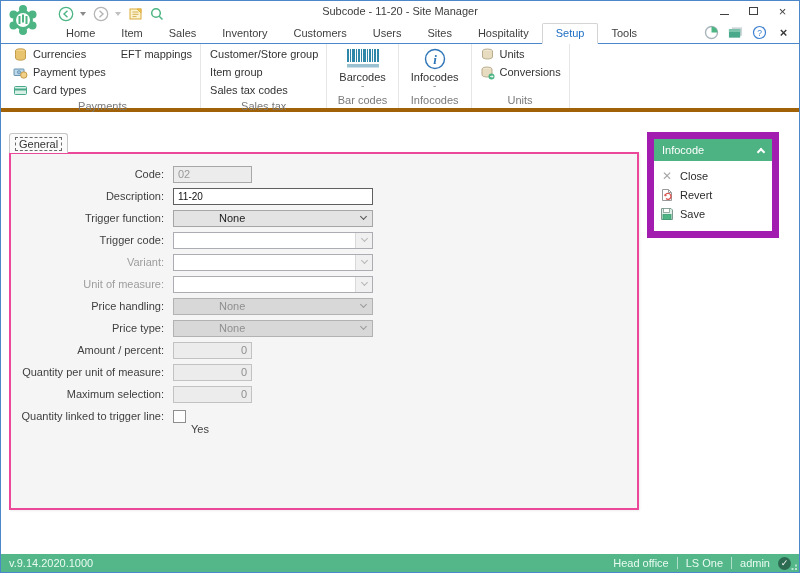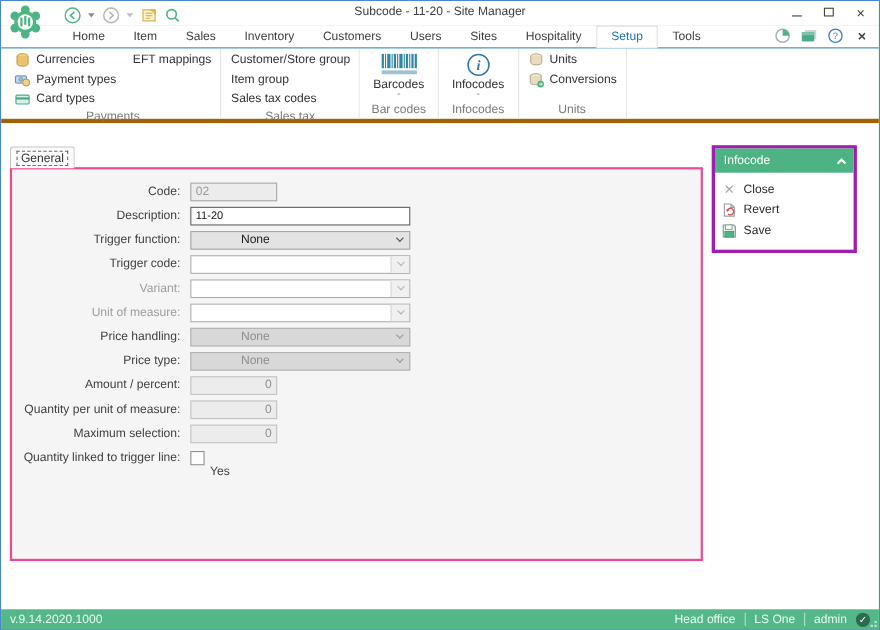--- a/index.html
+++ b/index.html
@@ -1,19 +1,19 @@
 <!DOCTYPE html>
 <html><head>
 <meta charset="utf-8">
 <style>
   * { margin:0; padding:0; box-sizing:border-box; }
   html,body { background:#cfcfcf; }
   body { font-family:"Liberation Sans", sans-serif; font-size:11px; color:#333; }
   .window {
-    position:relative; width:800px; height:573px; background:#86efac;
+    position:relative; width:800px; height:573px; background:#bef264;
     border:1px solid #4b87c9; overflow:hidden;
   }
   
   .titlebar { position:relative; height:22px; background:#fff; }
   .logo { position:absolute; left:6px; top:3px; width:32px; height:32px; z-index:6; }
   .qat { position:absolute; left:56px; top:4px; display:flex; align-items:center; gap:4px; }
   .qat-btn { display:flex; align-items:center; justify-content:center; width:17px; height:17px; cursor:default; }
   .caret-down { width:0; height:0; border-left:3px solid transparent; border-right:3px solid transparent; border-top:4px solid #8a8a8a; margin:0 2px; }
   .title-text { position:absolute; left:0; right:0; top:4px; text-align:center; color:#3c3c3c; }
   .win-controls { position:absolute; right:2px; top:0; display:flex; }
@@ -58,21 +58,21 @@
   .combo.sel-disabled { background:#d8d8d8; border-color:#b2b2b2; }
   .combo.sel-disabled .cval { color:#8f8f8f; }
   .combo.editable { background:#fff; border-color:#abadb3; }
   .combo.editable .cbtn { background:#f0f0f0; border-left:1px solid #d9d9d9; }
   .chev { width:5px; height:5px; border-right:1px solid #555; border-bottom:1px solid #555; transform:rotate(45deg); margin-top:-3px; }
   .chev.lite { border-color:#b5b5b5; }
   .chev.mid { border-color:#9a9a9a; }
   .checkbox { width:13px; height:13px; border:1px solid #8f8f8f; background:#fdfdfd; }
   .cb-label { margin-left:5px; color:#3f3f3f;margin-top:26px; }
   
-  .action-panel { position:absolute; left:646px; top:20px; width:132px; background:#fff; border:3px solid #a21caf; }
+  .action-panel { position:absolute; left:646px; top:20px; width:132px; background:#fff; border:7px solid #a21caf; }
   .ap-header { height:22px; background:#4eb383; color:#fff; display:flex; align-items:center; padding:0 8px; }
   .ap-header .ap-title { flex:1; }
   .chev-up { width:6px; height:6px; border-left:2px solid #fff; border-top:2px solid #fff; transform:rotate(45deg); margin-top:3px; }
   .ap-body { padding:5px 6px 8px 6px; }
   .ap-item { display:flex; align-items:center; gap:6px; height:19px; color:#2c2c2c; }
   .ap-x { color:#a9a9a9; font-size:12px; width:14px; text-align:center; }
   
   .statusbar { position:relative; height:18px; background:#53b78a; display:flex; align-items:center; color:#eafaf1; padding:0 8px; }
   .sb-left { flex:1; }
   .sb-right { display:flex; align-items:center; gap:8px; }

